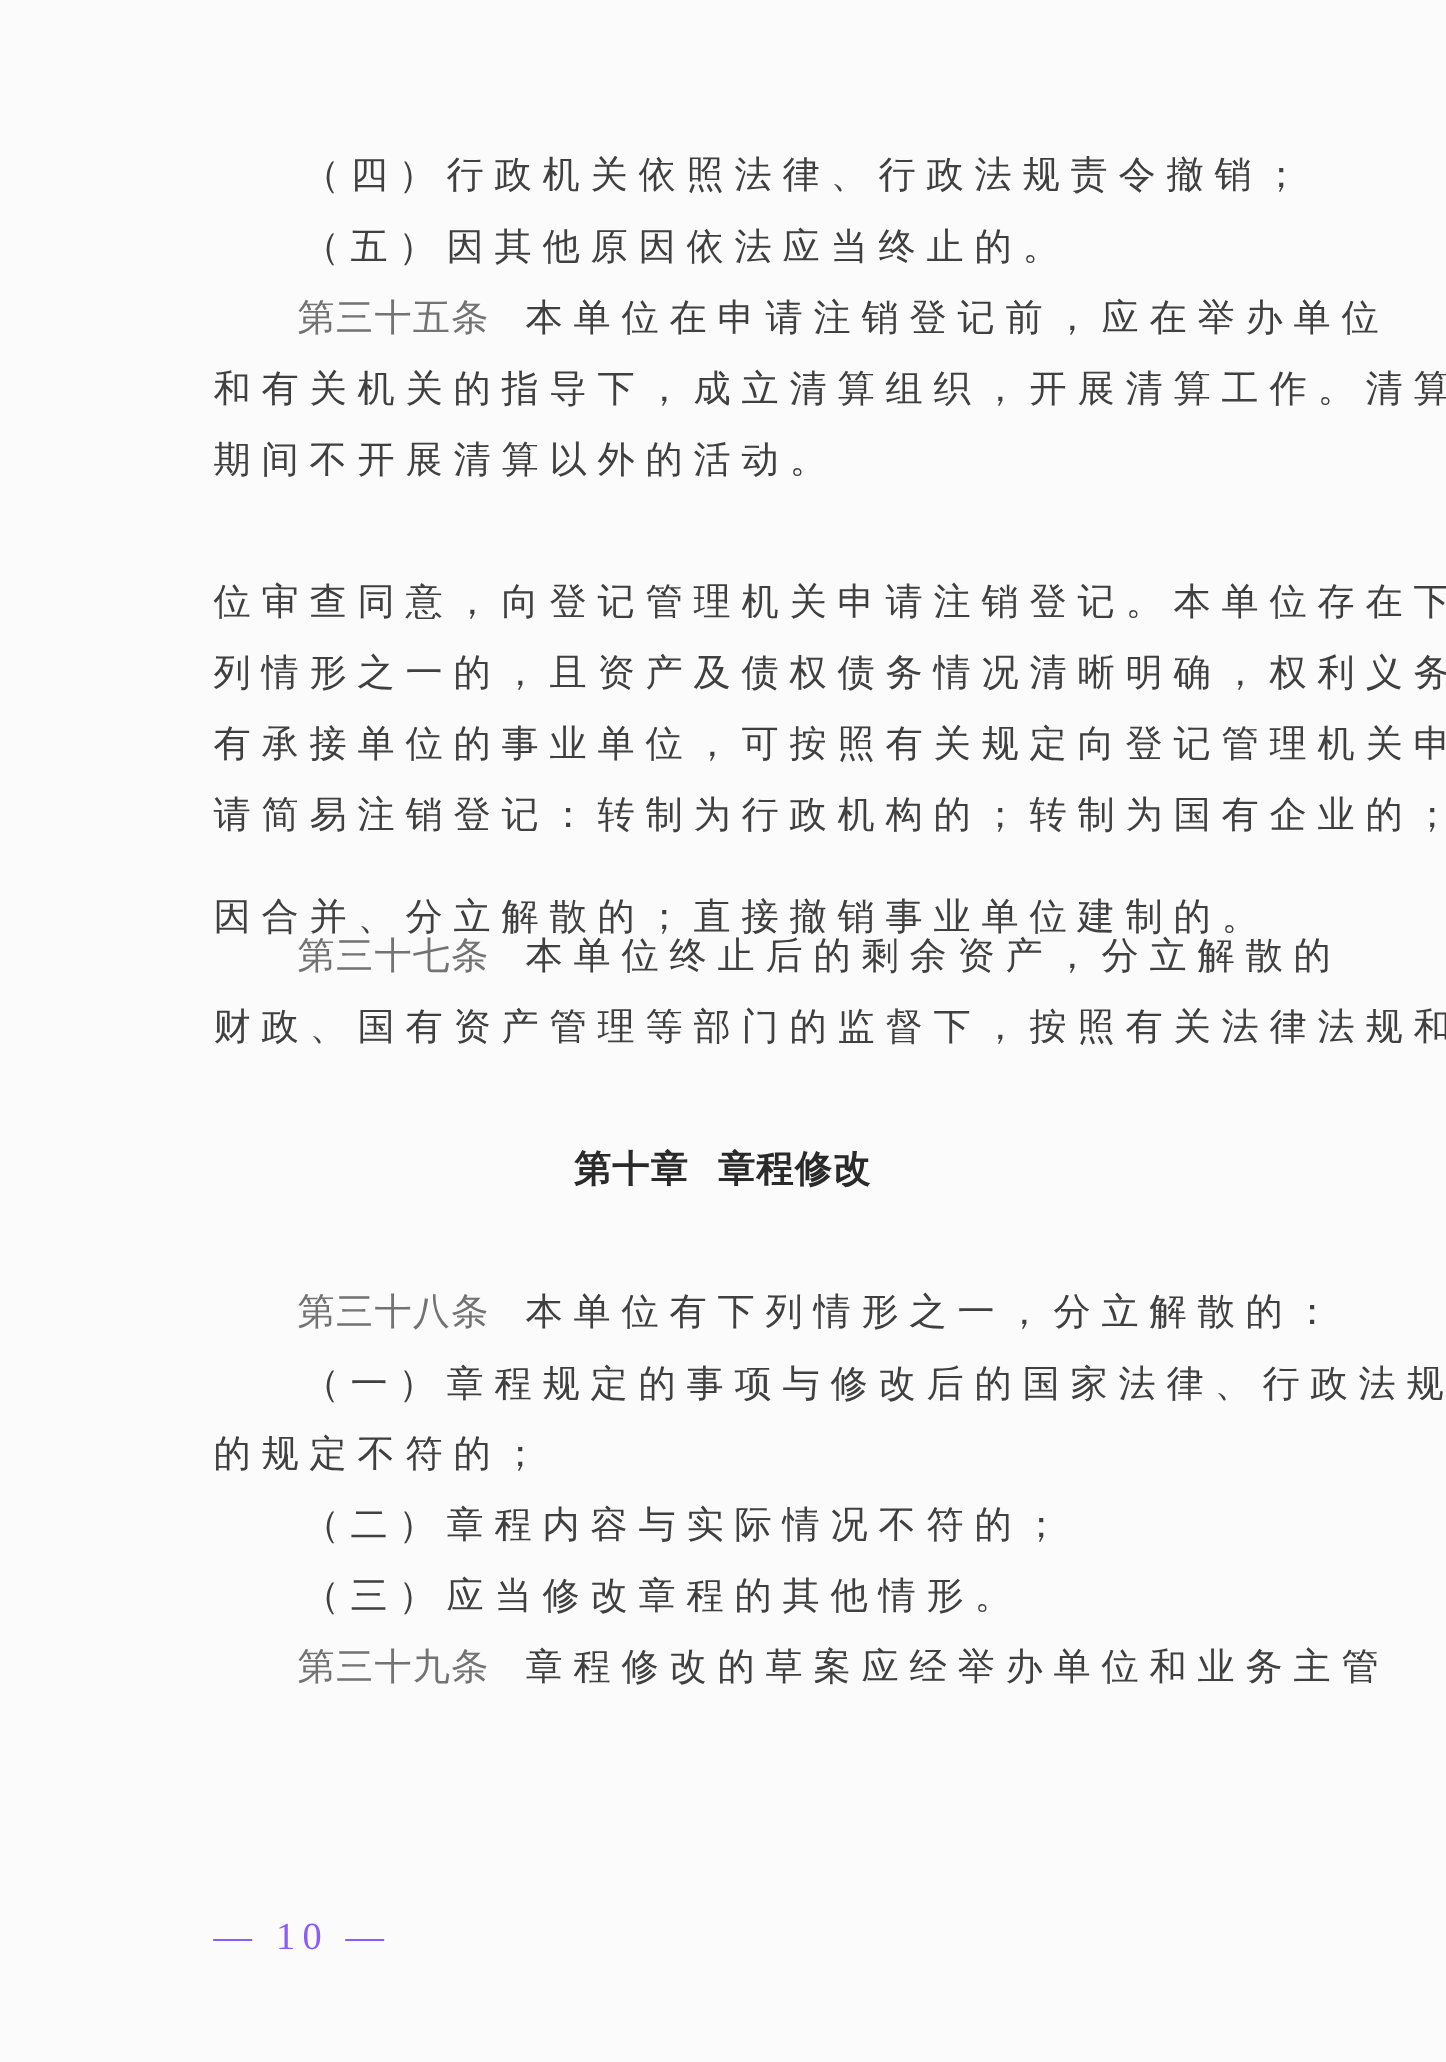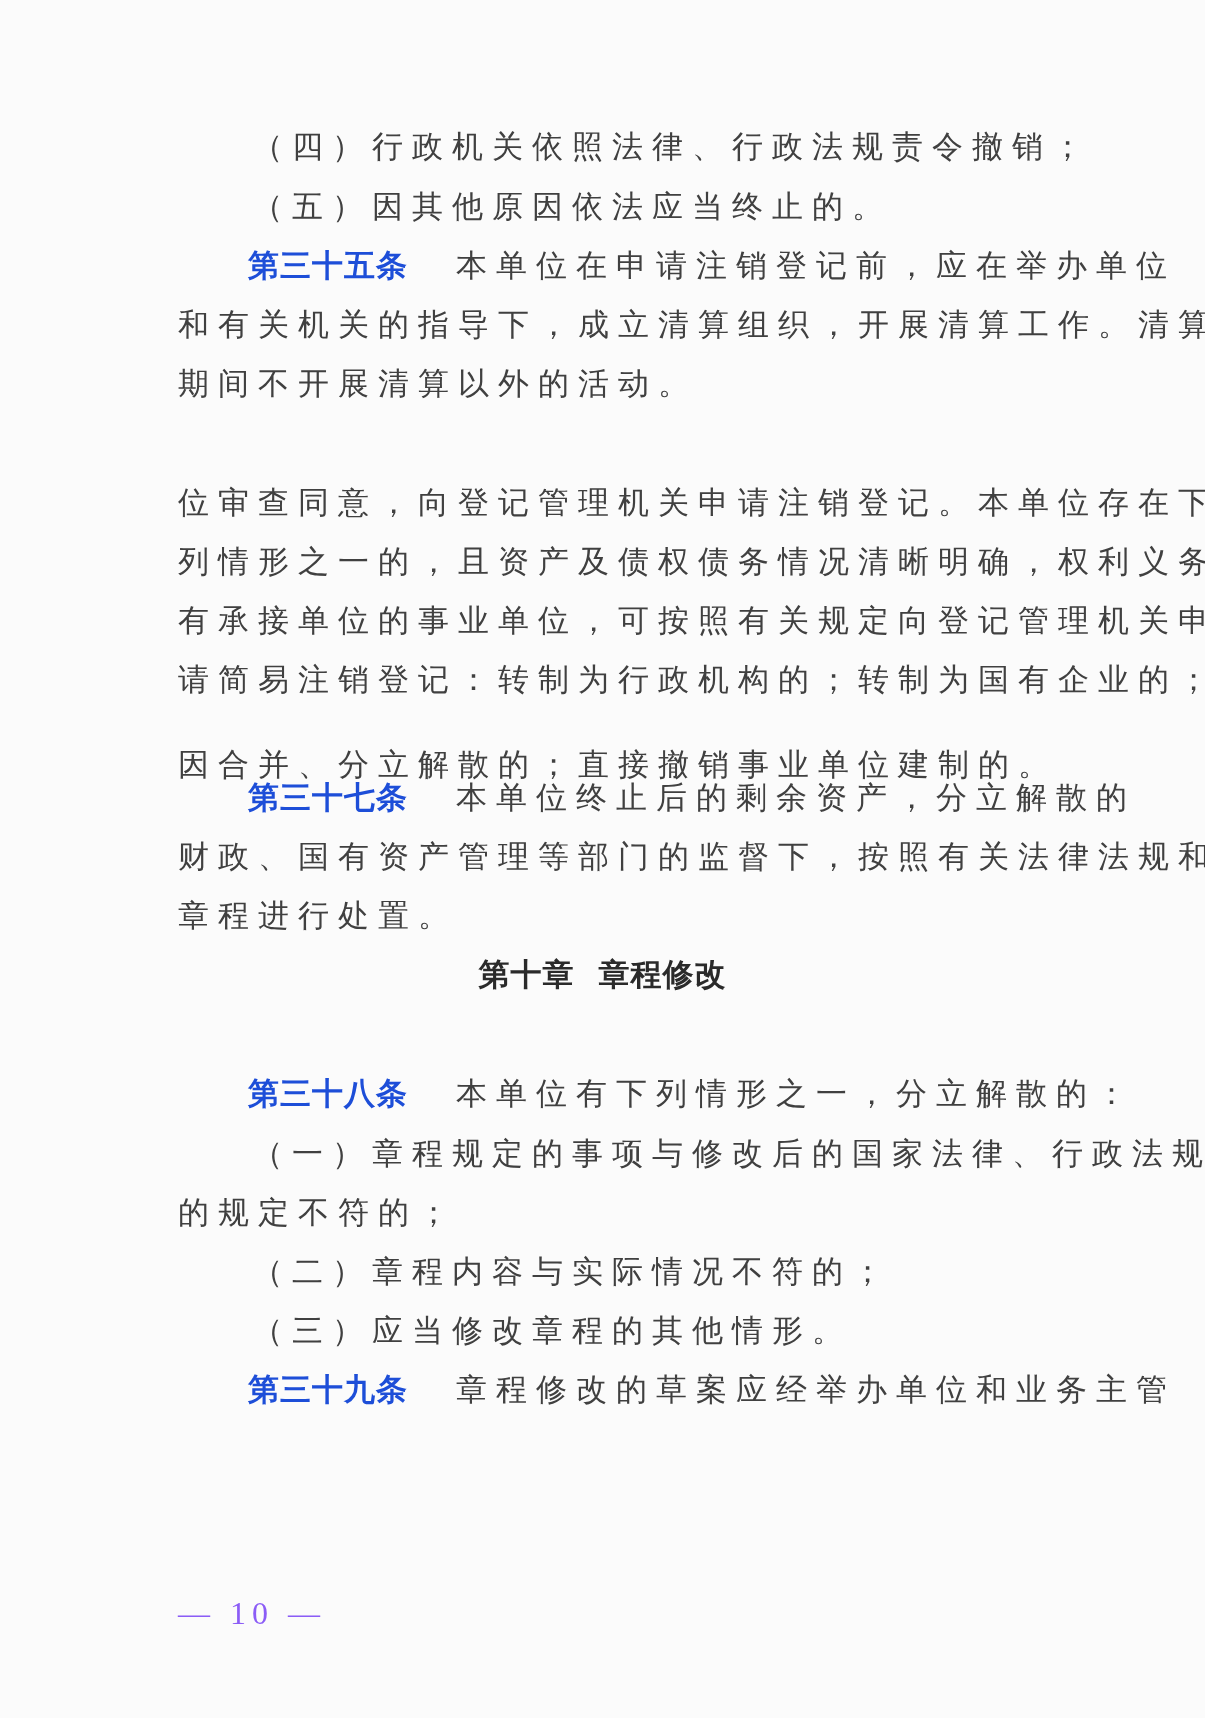--- a/index.html
+++ b/index.html
@@ -26,24 +26,24 @@
       left: 178px;
       font-size: 31px;
       letter-spacing: 9px;
       white-space: nowrap;
       line-height: 40px;
       color: #404040;
     }
     .indent { left: 248px; }
     .item { left: 252px; }
     .bold {
-      font-weight: bold;
+      font-weight: normal;
       letter-spacing: 1px;
-      color: #1d4ed8;
-      margin-right: 48px;
+      color: #737373;
+      margin-right: 30px;
     }
     .heading {
       position: absolute;
       left: 0;
       width: 1205px;
       text-align: center;
       font-size: 31px;
       font-weight: bold;
       color: #2a2a2a;
       letter-spacing: 1px;
@@ -77,21 +77,20 @@
   <div class="line" style="top:482px;">位审查同意，向登记管理机关申请注销登记。本单位存在下</div>
   <div class="line" style="top:541px;">列情形之一的，且资产及债权债务情况清晰明确，权利义务</div>
   <div class="line" style="top:600px;">有承接单位的事业单位，可按照有关规定向登记管理机关申</div>
   <div class="line" style="top:659px;">请简易注销登记：转制为行政机构的；转制为国有企业的；</div>
   <div class="line" style="top:744px;">因合并、分立解散的；直接撤销事业单位建制的。</div>
 
   <div class="line indent" style="top:777px;">
     <span class="bold">第三十七条</span><span>本单位终止后的剩余资产，分立解散的</span>
   </div>
   <div class="line" style="top:836px;">财政、国有资产管理等部门的监督下，按照有关法律法规和</div>
-  <div class="line" style="top:895px;">章程进行处置。</div>
 
   <div class="heading" style="top:954px;">
     <span>第十章</span><span class="sep"></span><span>章程修改</span>
   </div>
 
   <div class="line indent" style="top:1073px;">
     <span class="bold">第三十八条</span><span>本单位有下列情形之一，分立解散的：</span>
   </div>
   <div class="line item" style="top:1133px;">（一）章程规定的事项与修改后的国家法律、行政法规</div>
   <div class="line" style="top:1192px;">的规定不符的；</div>

